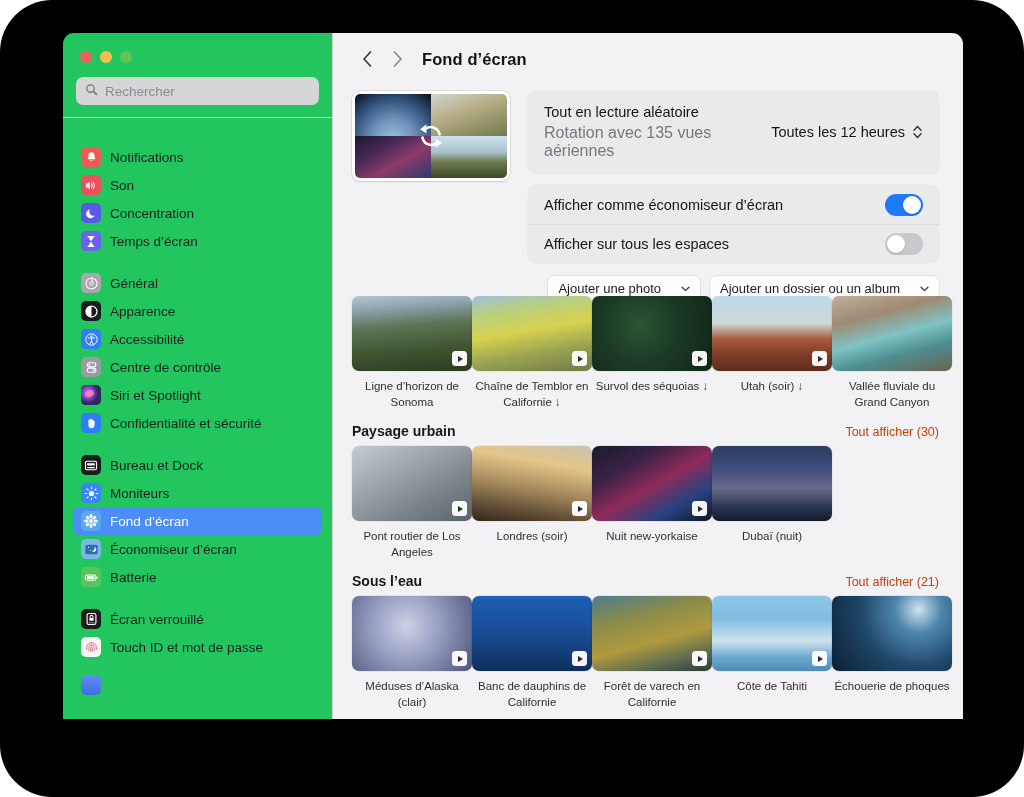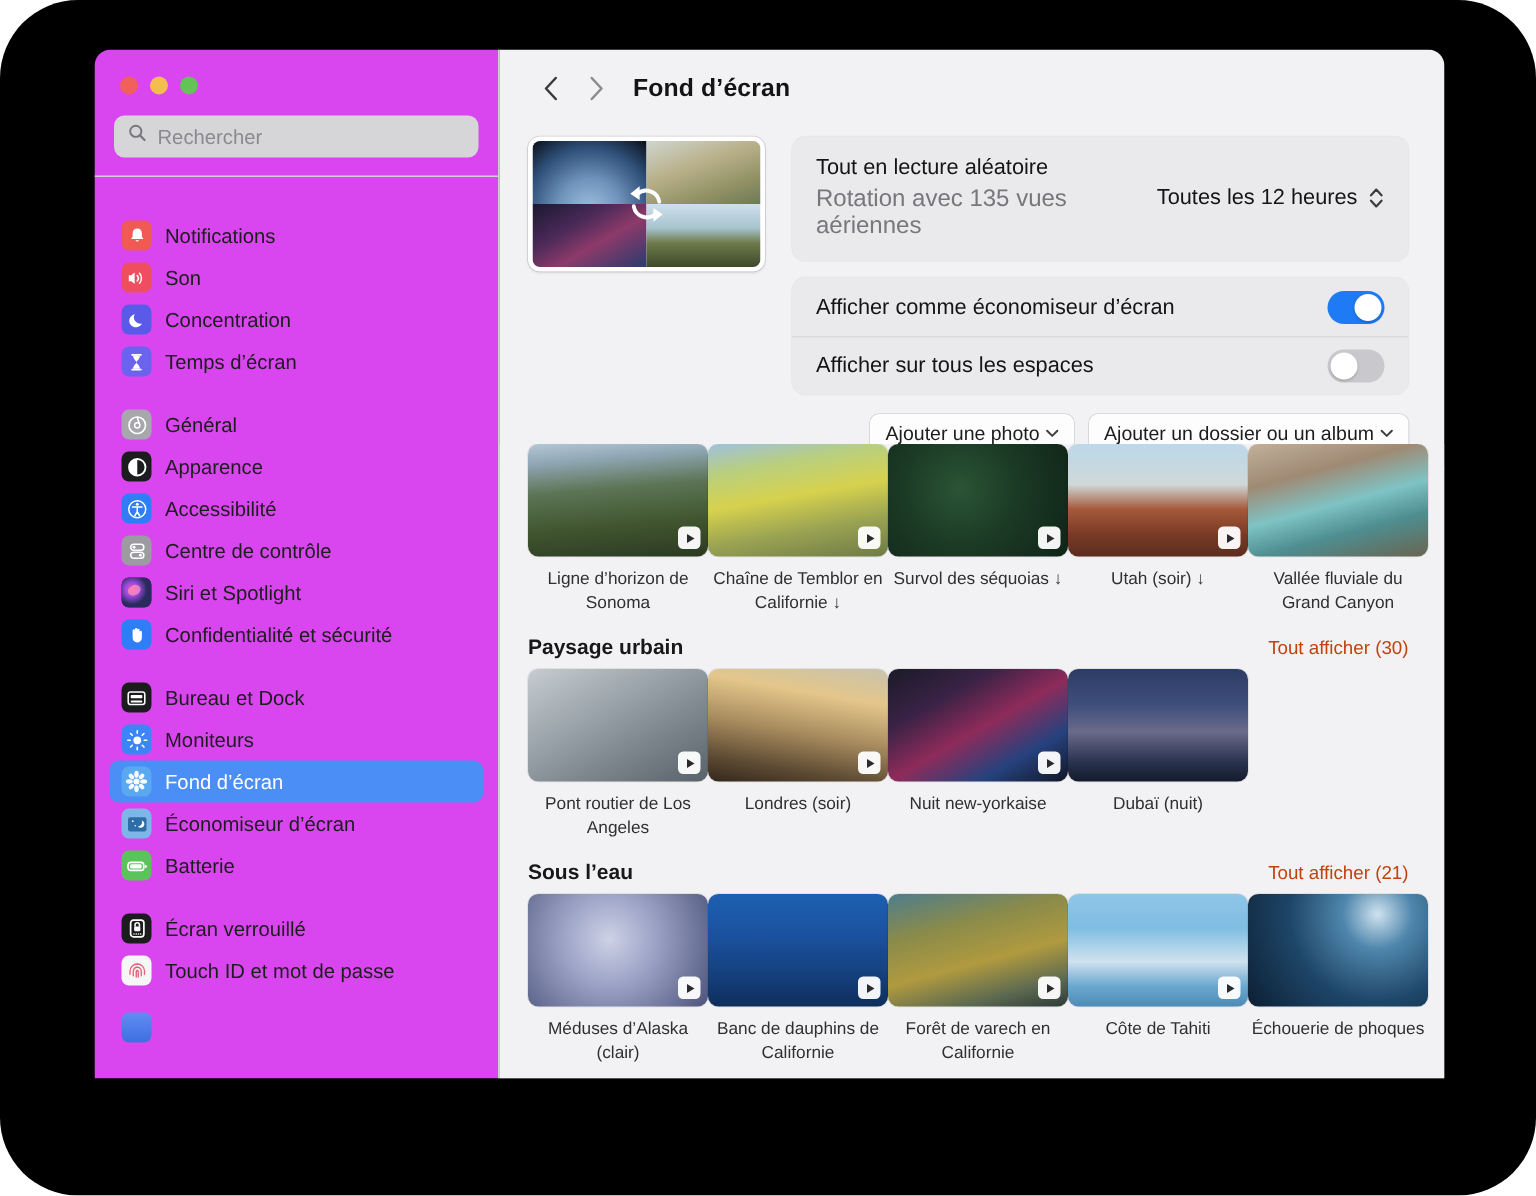--- a/index.html
+++ b/index.html
@@ -23,21 +23,21 @@
     width: 900px; height: 686px;
     border-radius: 11px 11px 0 0;
     overflow: hidden;
     display: flex;
     box-shadow: 0 0 0 0.5px rgba(0,0,0,.18);
   }
 
   
   .sidebar {
     width: 270px; height: 100%;
-    background: #d946ef;
+    background: #22c55e;
     border-right: 0.5px solid #cfcfd2;
     position: relative;
     flex: 0 0 270px;
   }
   .traffic { display: flex; gap: 8px; padding: 18px 0 0 17px; }
   .tl { width: 12px; height: 12px; border-radius: 50%; }
   .tl.red { background: #f1605c; }
   .tl.yellow { background: #f4bd4f; }
   .tl.green { background: #61c454; }
 
@@ -139,21 +139,21 @@
   .knob {
     position: absolute; top: 2px; left: 2px; width: 18px; height: 18px;
     border-radius: 50%; background: #fff; box-shadow: 0 1px 2px rgba(0,0,0,.2);
   }
   .switch.on .knob { left: 18px; }
 
   .btn-row { display: flex; justify-content: flex-end; gap: 10px; padding: 13px 24px 11px 0; }
   .btn {
     height: 25px; border-radius: 6px; background: #fdfdfd;
     box-shadow: 0 0 0 0.5px rgba(0,0,0,.13), 0 1px 1px rgba(0,0,0,.07);
-    display: flex; align-items: center; gap: 4px; padding: 0 10px;
+    display: flex; align-items: center; gap: 20px; padding: 0 10px;
     font-size: 13px; color: #1c1c1e; white-space: nowrap;
   }
   .btn .caret { color: #4a4a4e; font-size: 9px; }
 
   .gallery-sep { height: 0.5px; background: #dadade; }
 
   .gallery {
     position: absolute; left: 0; right: 0; top: 263px; bottom: 0;
     overflow: hidden; padding: 0 0 0 19px; background: #f2f2f4;
   }

